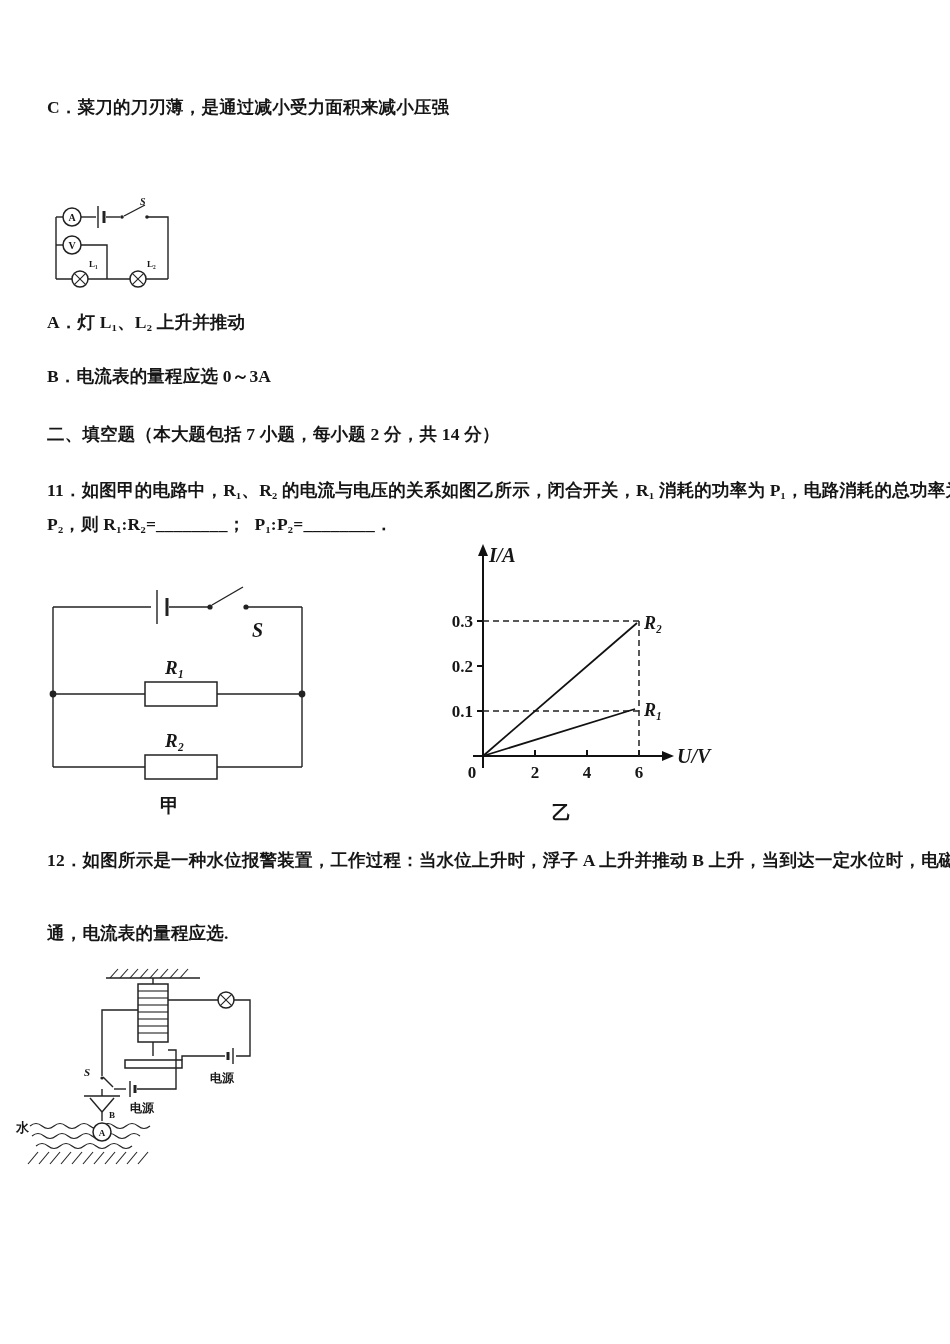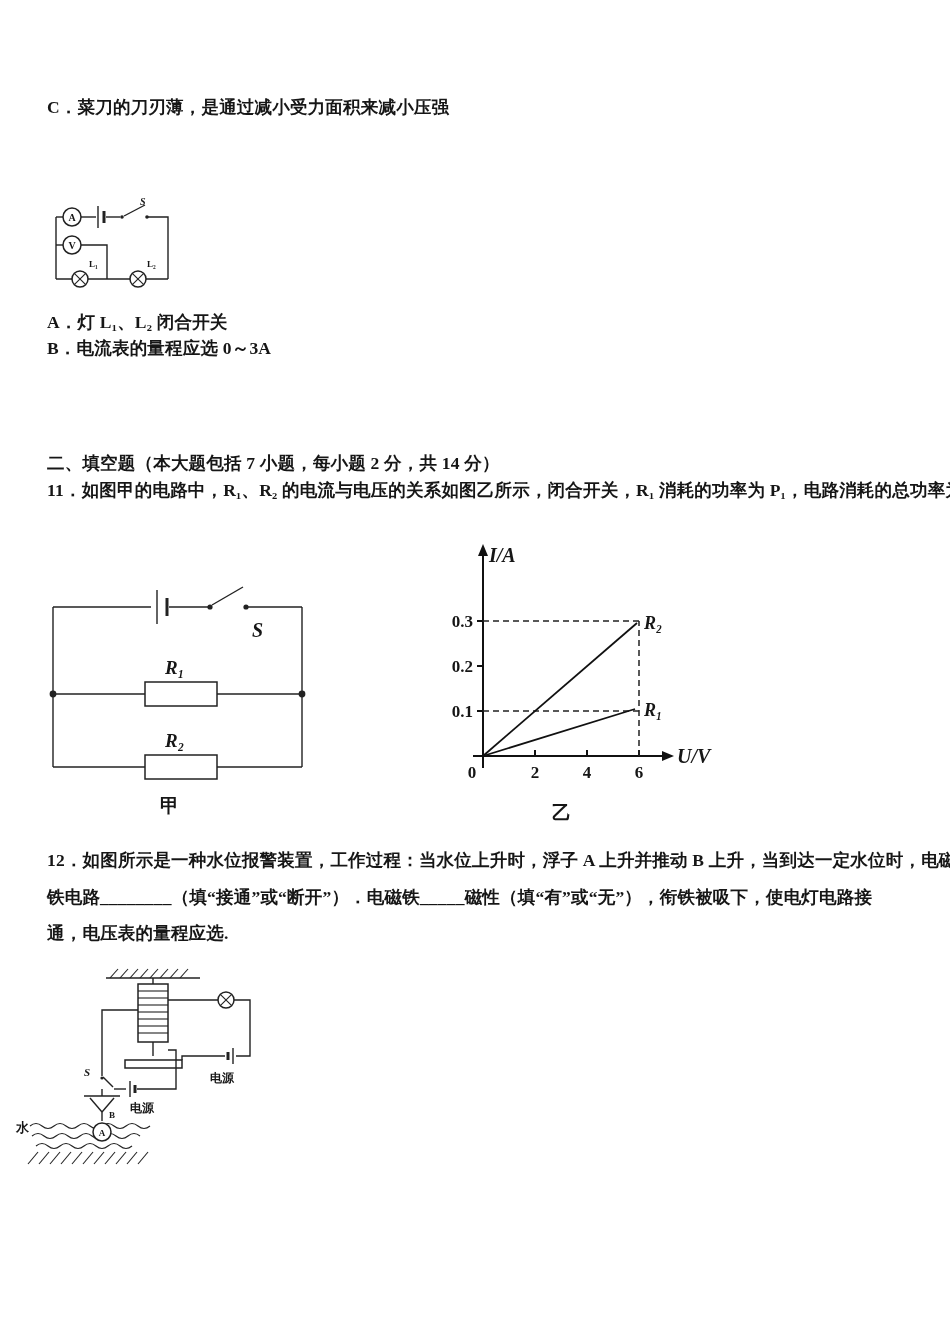--- a/index.html
+++ b/index.html
@@ -51,26 +51,27 @@
     <circle cx="30" cy="82" r="8" class="boxw"></circle>
     <line class="thin" x1="24.3" y1="76.3" x2="35.7" y2="87.7"></line>
     <line class="thin" x1="24.3" y1="87.7" x2="35.7" y2="76.3"></line>
     <text x="39" y="70" font-size="9">L₁</text>
     <circle cx="88" cy="82" r="8" class="boxw"></circle>
     <line class="thin" x1="82.3" y1="76.3" x2="93.7" y2="87.7"></line>
     <line class="thin" x1="82.3" y1="87.7" x2="93.7" y2="76.3"></line>
     <text x="97" y="70" font-size="9">L₂</text>
   </svg>
 
-  <div class="t" style="top:310px">A．灯 L₁、L₂ 闭合开关</div>
-  <div class="t" style="top:336px">B．电流表的量程应选 0～3A</div>
-
-  <div class="t" style="top:451px">二、填空题（本大题包括 7 小题，每小题 2 分，共 14 分）</div>
+  <div class="t" style="top:310px">A．灯 L₁、L₂ 上升并推动</div>
+  <div class="t" style="top:364px">B．电流表的量程应选 0～3A</div>
+
+  <div class="t" style="top:422px">二、填空题（本大题包括 7 小题，每小题 2 分，共 14 分）</div>
 
   <div class="t" style="top:478px">11．如图甲的电路中，R₁、R₂ 的电流与电压的关系如图乙所示，闭合开关，R₁ 消耗的功率为 P₁，电路消耗的总功率为</div>
+  <div class="t" style="top:512px">P₂，则 R₁:R₂=________；  P₁:P₂=________．</div>
 
   <svg style="left:45px;top:582px" width="265" height="205" viewBox="0 0 265 205">
 
     <polyline class="wire" points="8,25 106,25"></polyline>
     <line class="wire" x1="112" y1="8" x2="112" y2="42"></line>
     <line class="thick" x1="122" y1="16" x2="122" y2="34"></line>
     <polyline class="wire" points="124,25 165,25"></polyline>
     <circle cx="165" cy="25" r="2.6" fill="#222"></circle>
     <line class="wire" x1="167" y1="23" x2="198" y2="5"></line>
     <circle cx="201" cy="25" r="2.6" fill="#222"></circle>
@@ -121,22 +122,21 @@
     <line class="dash" x1="58" y1="173" x2="214" y2="173"></line>
 
     <line class="dline" x1="58" y1="218" x2="212" y2="85"></line>
     <line class="dline" x1="58" y1="218" x2="210" y2="171"></line>
     <text x="219" y="91" font-size="18" class="it">R₂</text>
     <text x="219" y="178" font-size="18" class="it">R₁</text>
   </svg>
   <div class="figlabel" style="left:552px;top:800px">乙</div>
 
   <div class="t" style="top:848px">12．如图所示是一种水位报警装置，工作过程：当水位上升时，浮子 A 上升并推动 B 上升，当到达一定水位时，电磁</div>
-  <div class="t" style="top:885px">铁电路________（填“接通”或“断开”）．电磁铁_____磁性（填“有”或“无”），衔铁被吸下，使电灯电路接</div>
-  <div class="t" style="top:921px">通，电压表的量程应选.</div>
+  <div class="t" style="top:921px">通，电流表的量程应选.</div>
 
   <svg style="left:14px;top:960px" width="256" height="215" viewBox="0 0 256 215">
 
     <line class="wire" x1="92" y1="18" x2="186" y2="18"></line>
     <g class="thin">
       <line x1="96" y1="18" x2="104" y2="9"></line>
         <line x1="106" y1="18" x2="114" y2="9"></line>
       <line x1="116" y1="18" x2="124" y2="9"></line>
         <line x1="126" y1="18" x2="134" y2="9"></line>
       <line x1="136" y1="18" x2="144" y2="9"></line>

